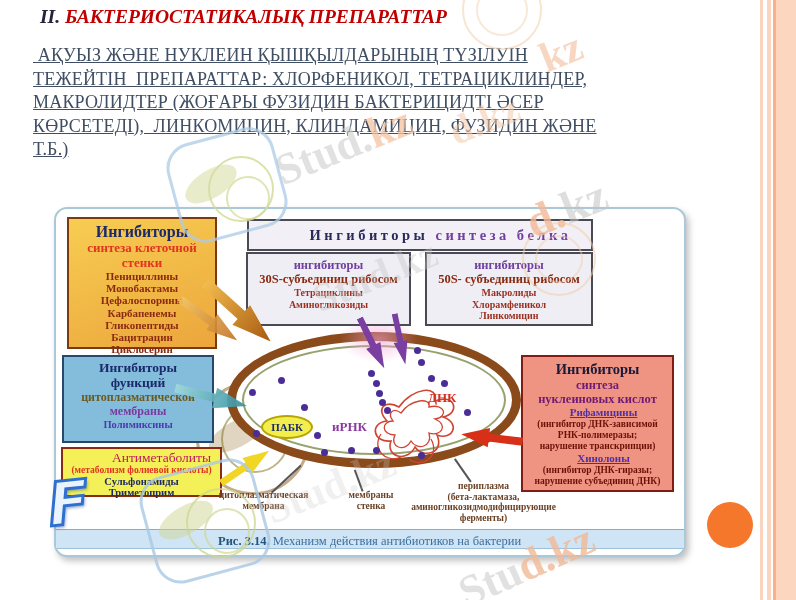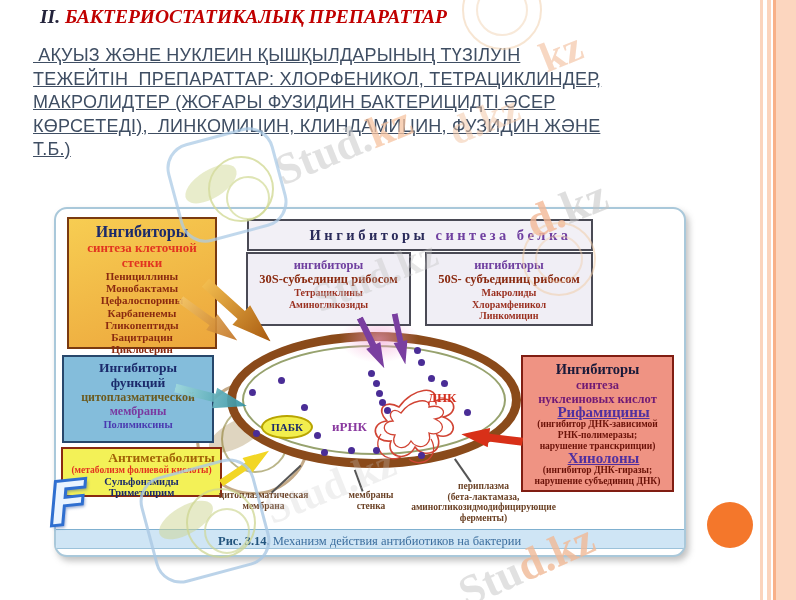--- a/index.html
+++ b/index.html
@@ -3,21 +3,21 @@
 <meta charset="utf-8">
 <style>
   html,body{margin:0;padding:0;background:#ffffff;}
   #slide{position:relative;width:796px;height:600px;background:#fff;overflow:hidden;
          font-family:"Liberation Sans",sans-serif;}
   
   .title{position:absolute;left:40px;top:6px;font-family:"Liberation Serif",serif;
          font-style:italic;font-weight:bold;font-size:19.5px;white-space:pre;}
   .title .t1{color:#23233b;}
   .title .t2{color:#c00000;}
-  .para{position:absolute;left:33px;top:44px;width:670px;font-family:Liberation Sans, sans-serif;
+  .para{position:absolute;left:33px;top:44px;width:670px;font-family:Liberation Serif, serif;
         font-size:18px;line-height:23.5px;color:#3f4e63;letter-spacing:.2px;}
   .para .pline{text-decoration:underline;white-space:pre;}
   
   .vstripe{position:absolute;top:0;height:600px;}
   .circle-orange{position:absolute;left:707px;top:502px;width:46px;height:46px;
         border-radius:50%;background:#f4772b;}
   
   #figure{position:absolute;left:54px;top:207px;width:632px;height:350px;background:#fff;
         border:2px solid #a9c8da;border-radius:13px;box-shadow:3px 4px 6px rgba(120,120,120,.45);
         overflow:hidden;box-sizing:border-box;font-family:"Liberation Serif",serif;}
@@ -37,28 +37,28 @@
   .b-sub .s2{color:#8a2a10;font-weight:bold;font-size:12.5px;line-height:15px;}
   .b-sub .it{color:#9a3020;font-weight:bold;font-size:10px;line-height:11.5px;}
   .b-membrane{left:6px;top:146px;width:152px;height:88px;padding-top:3px;
         background:#84bddb;border:2px solid #27476b;}
   .b-membrane .m1{color:#1b2a6b;font-weight:bold;font-size:13.5px;line-height:15px;}
   .b-membrane .m3{color:#6b5a1e;font-weight:bold;font-size:12px;line-height:14px;}
   .b-membrane .m4{color:#7a3aa0;font-weight:bold;font-size:12px;line-height:14px;}
   .b-membrane .m5{color:#4a3ab0;font-weight:bold;font-size:10.5px;line-height:13px;}
   .b-anti{left:5px;top:238px;width:161px;height:50px;padding-top:1px;
         background:#f3f157;border:2px solid #8a2a10;}
-  .b-anti .a1{color:#a16207;font-weight:bold;font-size:13.5px;line-height:15px;margin-left:40px;}
+  .b-anti .a1{color:#be185d;font-weight:normal;font-size:13.5px;line-height:15px;margin-left:40px;}
   .b-anti .a2{color:#e23420;font-weight:bold;font-size:9.5px;line-height:10.5px;}
   .b-anti .it{color:#1b2a6b;font-weight:bold;font-size:10.5px;line-height:11.5px;}
   .b-nucleic{left:465px;top:146px;width:153px;height:137px;padding-top:4px;
         background:#ef9383;border:2.5px solid #801d12;}
   .b-nucleic .n1{color:#1a1a3a;font-weight:bold;font-size:14.5px;line-height:17px;}
   .b-nucleic .n2{color:#701a75;font-weight:bold;font-size:12.5px;line-height:14px;}
-  .b-nucleic .dr{color:#5030a0;font-weight:bold;font-size:15px;line-height:13px;text-decoration:underline;padding-left:12px;}
+  .b-nucleic .dr{color:#5030a0;font-weight:bold;font-size:11px;line-height:13px;text-decoration:underline;padding-left:12px;}
   .b-nucleic .nt{color:#6b1208;font-weight:bold;font-size:9.5px;line-height:11px;}
   
   .cell-outer{position:absolute;left:171px;top:123px;width:294px;height:136px;border-radius:50%;
         background:#fff;border:9px solid #8a4a1a;box-sizing:border-box;z-index:2;}
   .cell-inner{position:absolute;left:186px;top:136px;width:264px;height:110px;border-radius:50%;
         border:2px solid #97a26e;box-sizing:border-box;z-index:2;}
   .pabk{position:absolute;left:205px;top:206px;width:52px;height:24px;border-radius:50%;
         background:#f2ee4e;border:2px solid #b8a400;box-sizing:border-box;z-index:3;
         color:#1b2a6b;font-weight:bold;font-size:11px;text-align:center;line-height:20px;}
   .lbl-irnk{position:absolute;left:276px;top:210px;color:#8a3aa0;font-weight:bold;font-size:13px;z-index:3;}

